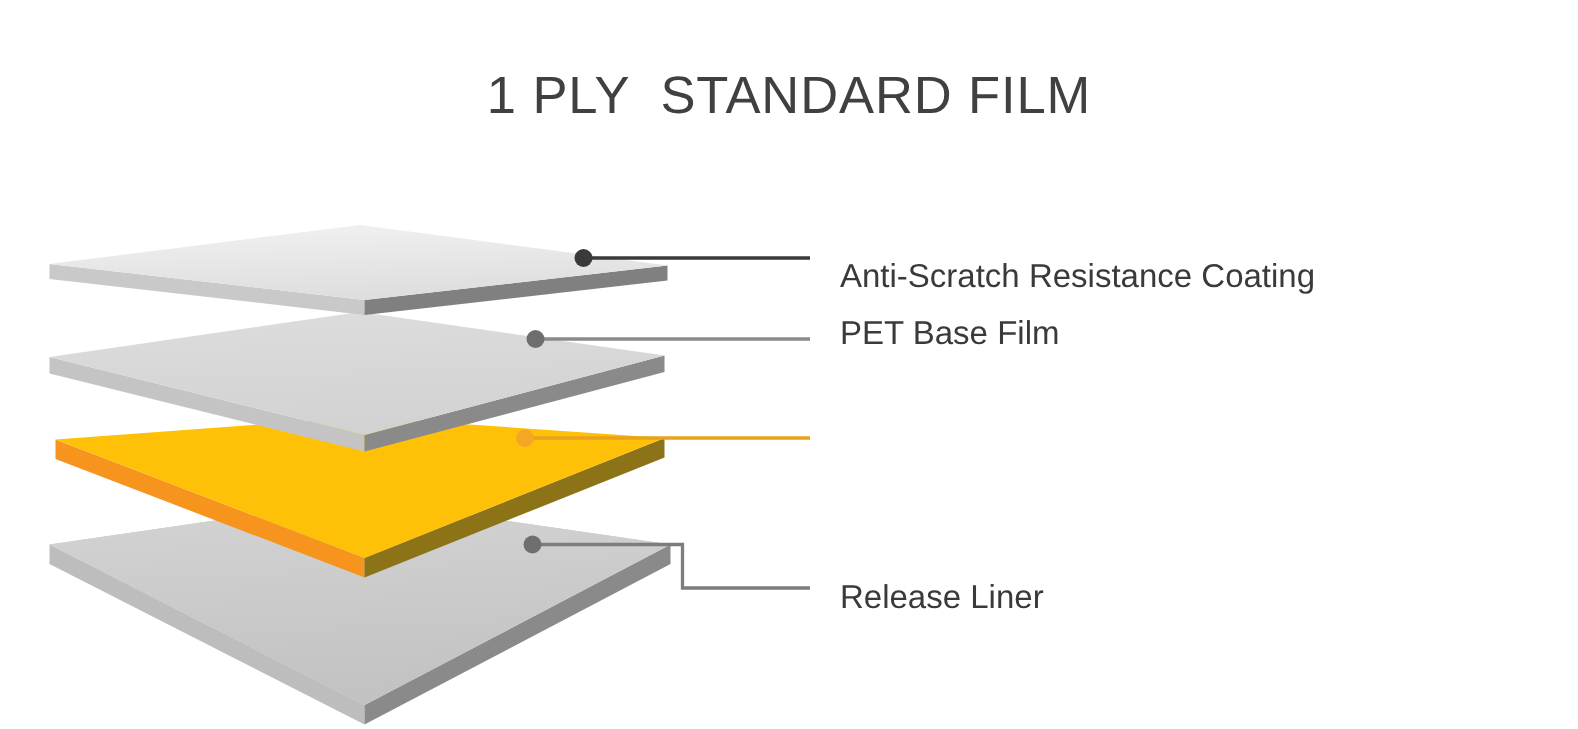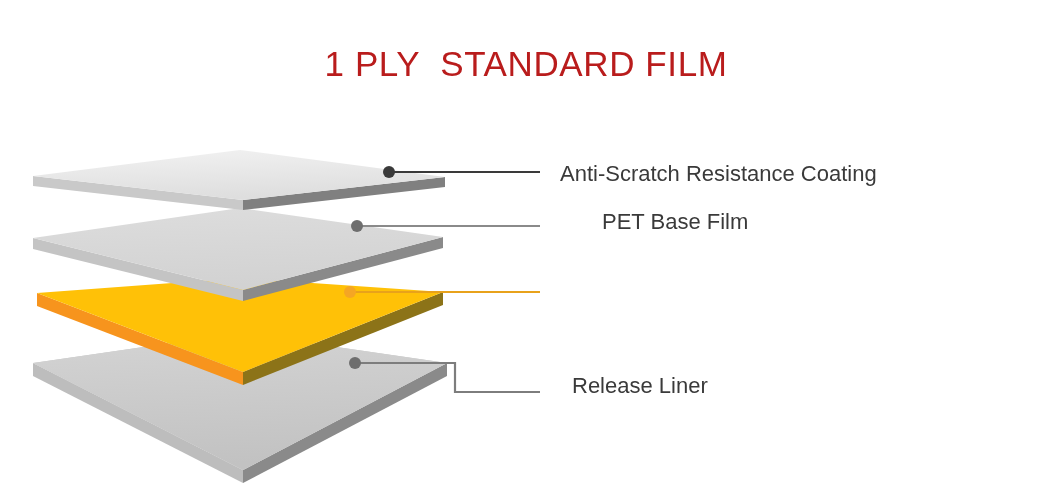--- a/index.html
+++ b/index.html
@@ -19,42 +19,42 @@
   }
   #title {
     position: absolute;
     left: 0;
     top: 44px;
     width: 1052px;
     text-align: center;
     font-size: 35px;
     font-weight: 400;
     letter-spacing: 0.6px;
-    color: #b91c1c;
+    color: #404040;
     white-space: pre;
   }
   #diagram {
     position: absolute;
     left: 0;
     top: 0;
     width: 1052px;
     height: 486px;
   }
   .label {
     position: absolute;
     font-size: 22px;
     font-weight: 400;
     color: #3a3a3a;
     white-space: nowrap;
     line-height: 1;
   }
-  #label-coating { left: 560px; top: 163px; }
-  #label-pet     { left: 560px; top: 211px; margin-left: 42px; }
+  #label-coating { left: 560px; top: 173px; }
+  #label-pet     { left: 560px; top: 211px; }
   #label-psa     { left: 560px; top: 279px; }
-  #label-liner   { left: 560px; top: 375px; margin-left: 12px; }
+  #label-liner   { left: 560px; top: 387px; }
 </style>
 </head>
 <body>
 
 <div id="stage">
 
   <div id="title">1 PLY  STANDARD FILM</div>
 
   <svg id="diagram" viewBox="0 0 1052 486">
 

